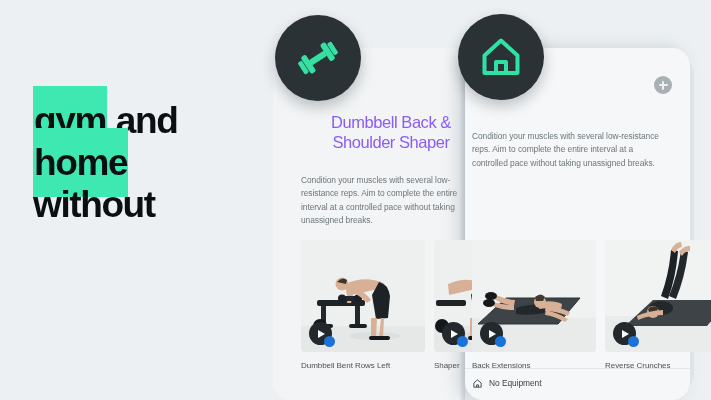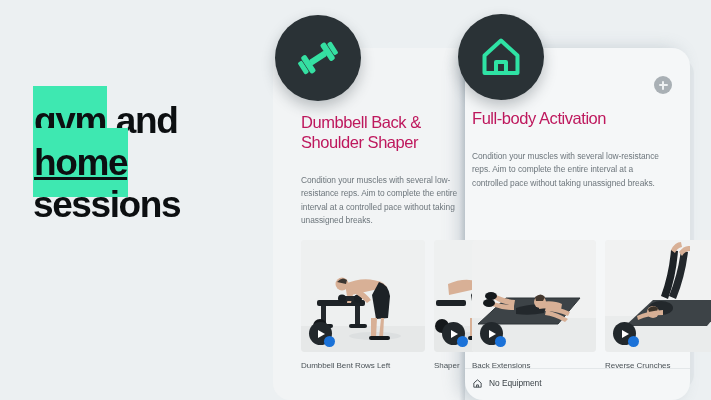--- a/index.html
+++ b/index.html
@@ -26,21 +26,20 @@
     line-height: 42px;
     font-weight: 700;
     letter-spacing: -1.4px;
     color: #0c0f11;
   }
   .headline .line { display: block; white-space: nowrap; }
   .hl {
     background: #3ee8b1;
     padding: 14px 1px;
     box-decoration-break: clone;
-    text-decoration: underline;
     -webkit-box-decoration-break: clone;
   }
 
   
   .stack {
     position: absolute;
     left: 272px;
     top: 0;
     width: 439px;
     height: 400px;
@@ -110,21 +109,22 @@
   .card-body { position: absolute; z-index: 4; }
 
   .card-left-body  { left: 29px;  top: 112px; width: 180px; }
   .card-right-body { left: 200px; top: 108px; width: 196px; }
 
   .card-title {
     font-size: 16.5px;
     line-height: 20px;
     font-weight: 400;
     letter-spacing: -.45px;
-    color: #be185d;
+    color: #8b5cf6;
+    text-align: center;
   }
   .card-desc {
     margin-top: 22px;
     font-size: 8.4px;
     line-height: 13.4px;
     color: #6d767c;
     letter-spacing: -.05px;
   }
 
   
@@ -238,21 +238,21 @@
   }
   .plus-btn::before { width: 9px; height: 1.7px; }
   .plus-btn::after  { width: 1.7px; height: 9px; }
 </style>
 </head>
 <body>
 
 <div class="headline">
   <span class="line"><span class="hl">gym</span><span> and</span></span>
   <span class="line"><span class="hl">home</span></span>
-  <span class="line">sessions</span>
+  <span class="line">without</span>
 </div>
 
 <div class="stack">
 
   <div class="panel panel-behind"></div>
 
   <div class="panel panel-left"></div>
 
   <div class="card-body card-left-body">
     <div class="card-title">Dumbbell Back &amp; Shoulder Shaper</div>
@@ -315,21 +315,20 @@
           <span class="play-badge"></span>
         </div>
       </div>
       <div class="thumb-label">Shaper</div>
     </div>
   </div>
 
   <div class="panel panel-right"></div>
 
   <div class="card-body card-right-body">
-    <div class="card-title">Full-body Activation</div>
     <div class="card-desc">Condition your muscles with several low-resistance reps. Aim to complete the entire interval at a controlled pace without taking unassigned breaks.</div>
   </div>
 
   <div class="thumbs thumbs-right">
     <div class="thumb">
       <div class="thumb-media">
         <svg class="scene" viewBox="0 0 124 112" preserveAspectRatio="xMidYMid slice">
           <rect width="124" height="112" fill="#f0f1f1"></rect>
           <rect y="78" width="124" height="34" fill="#e9ebeb"></rect>
 

